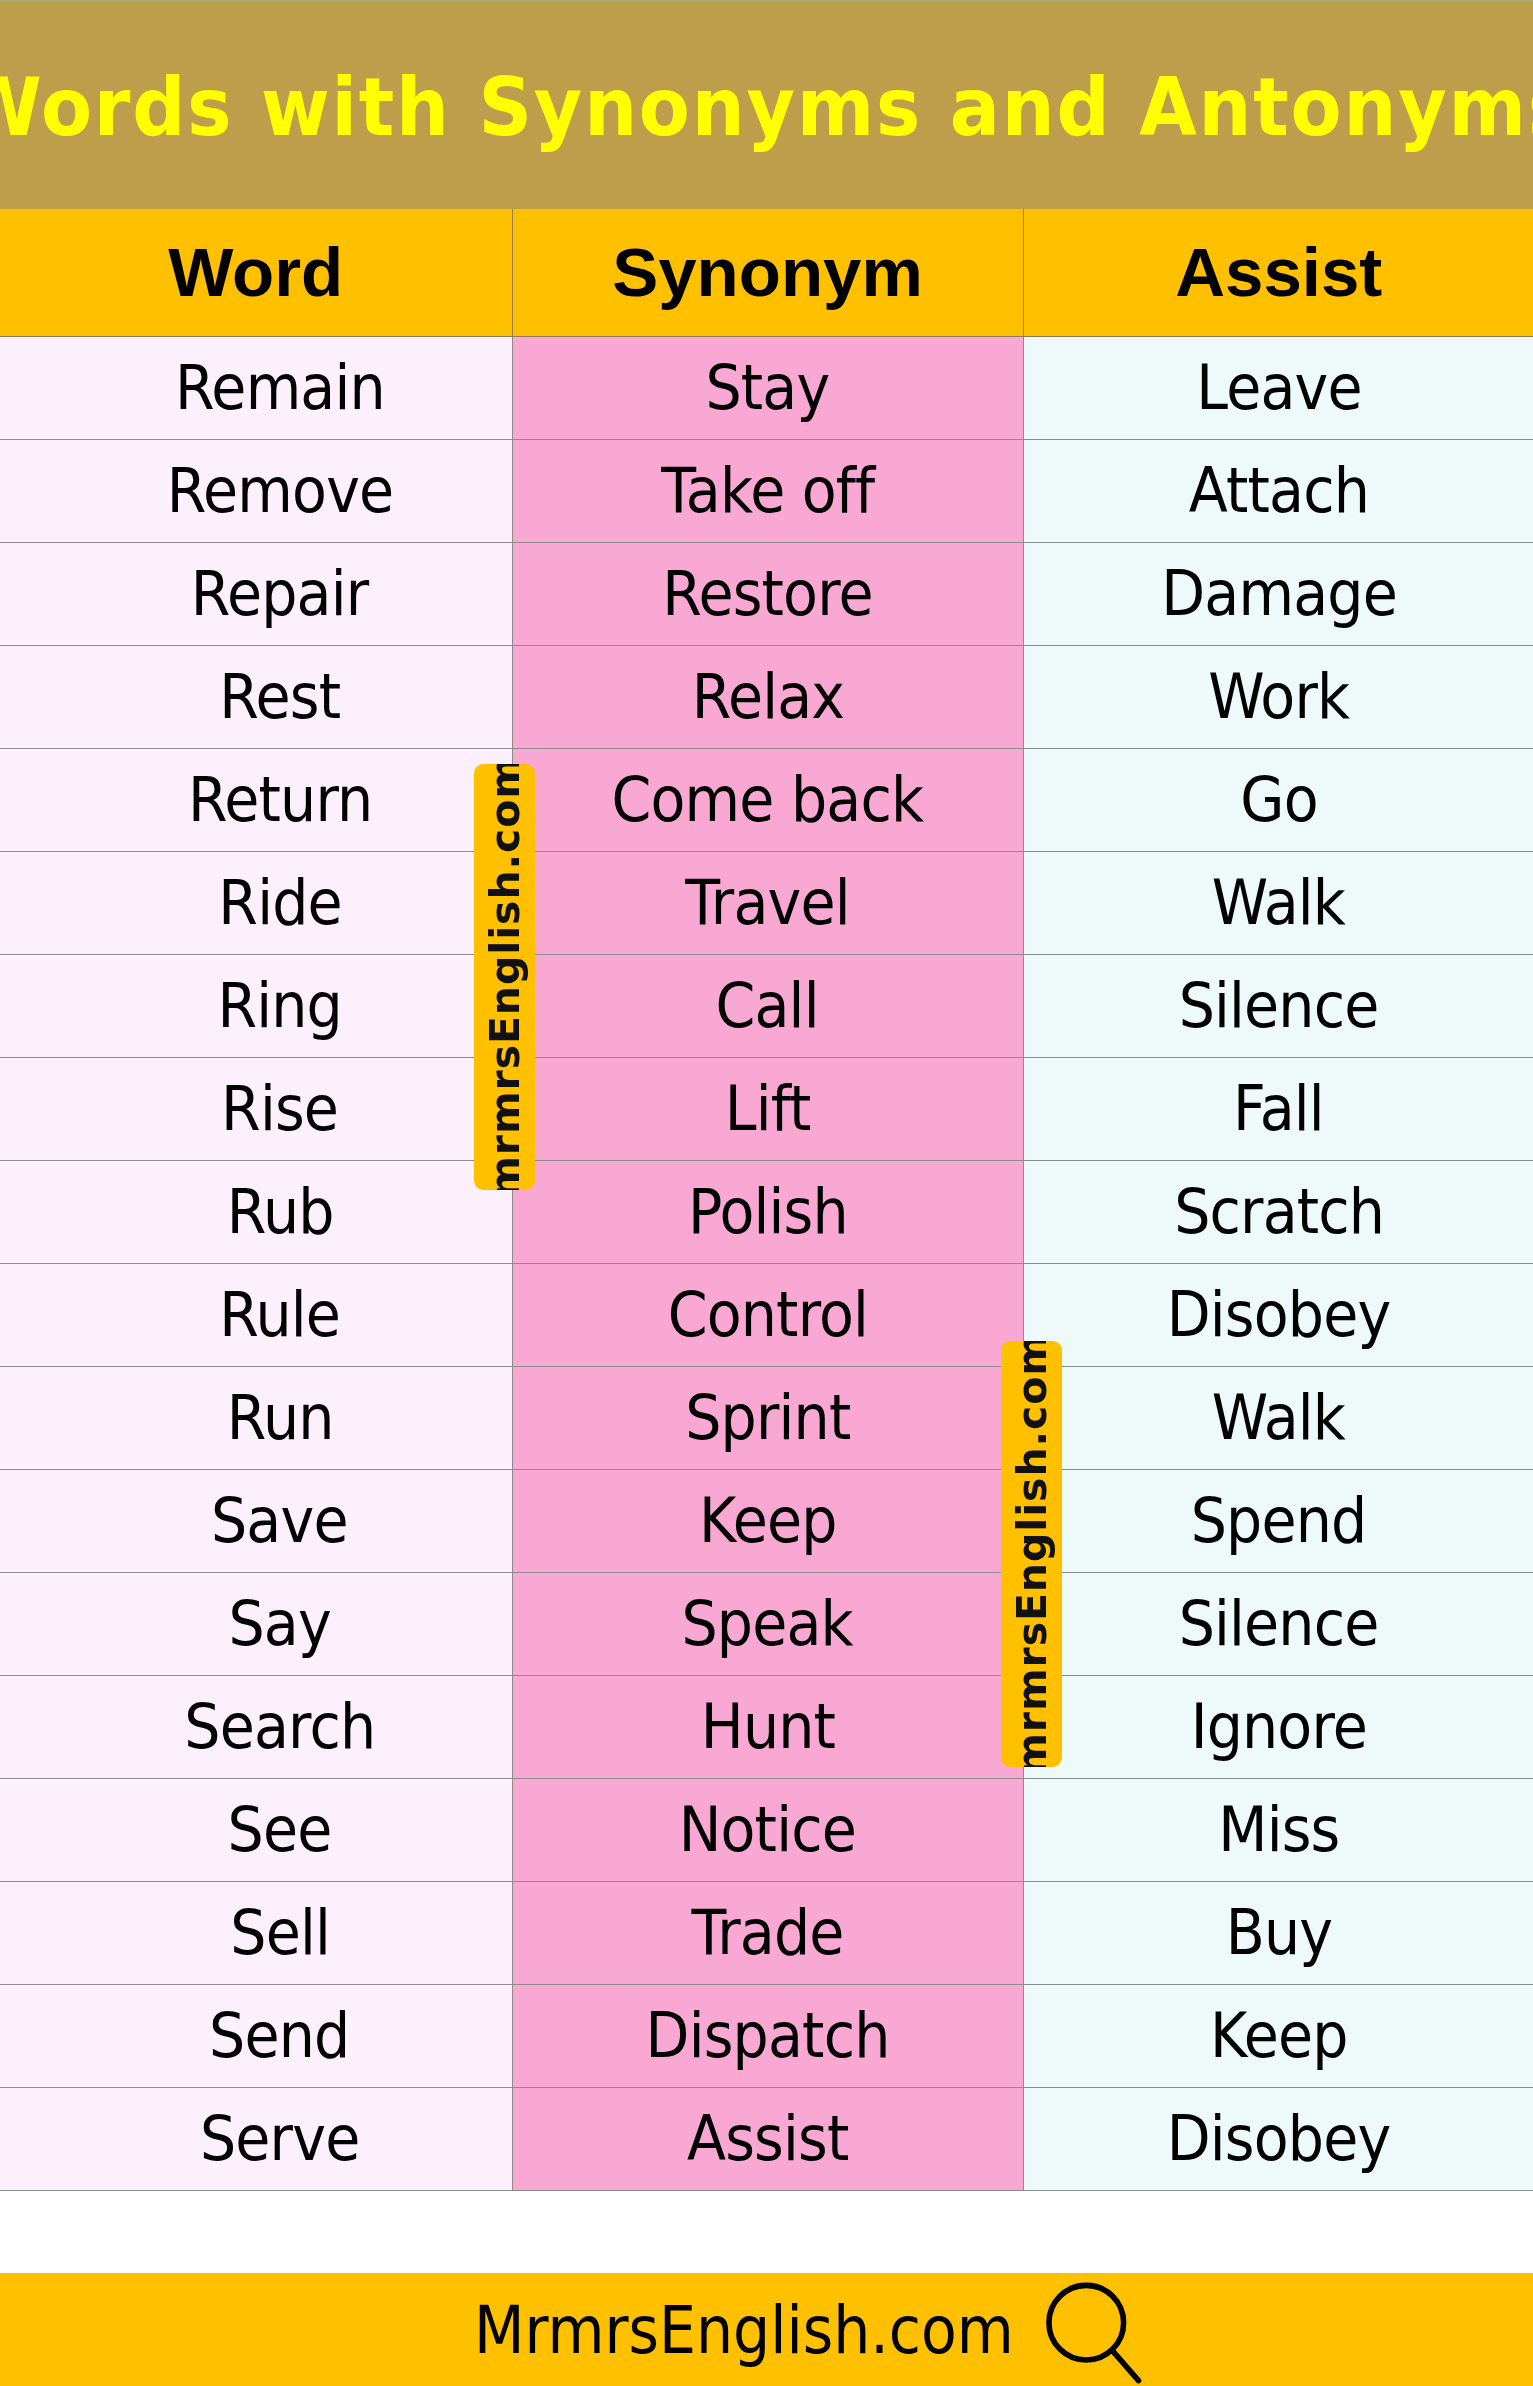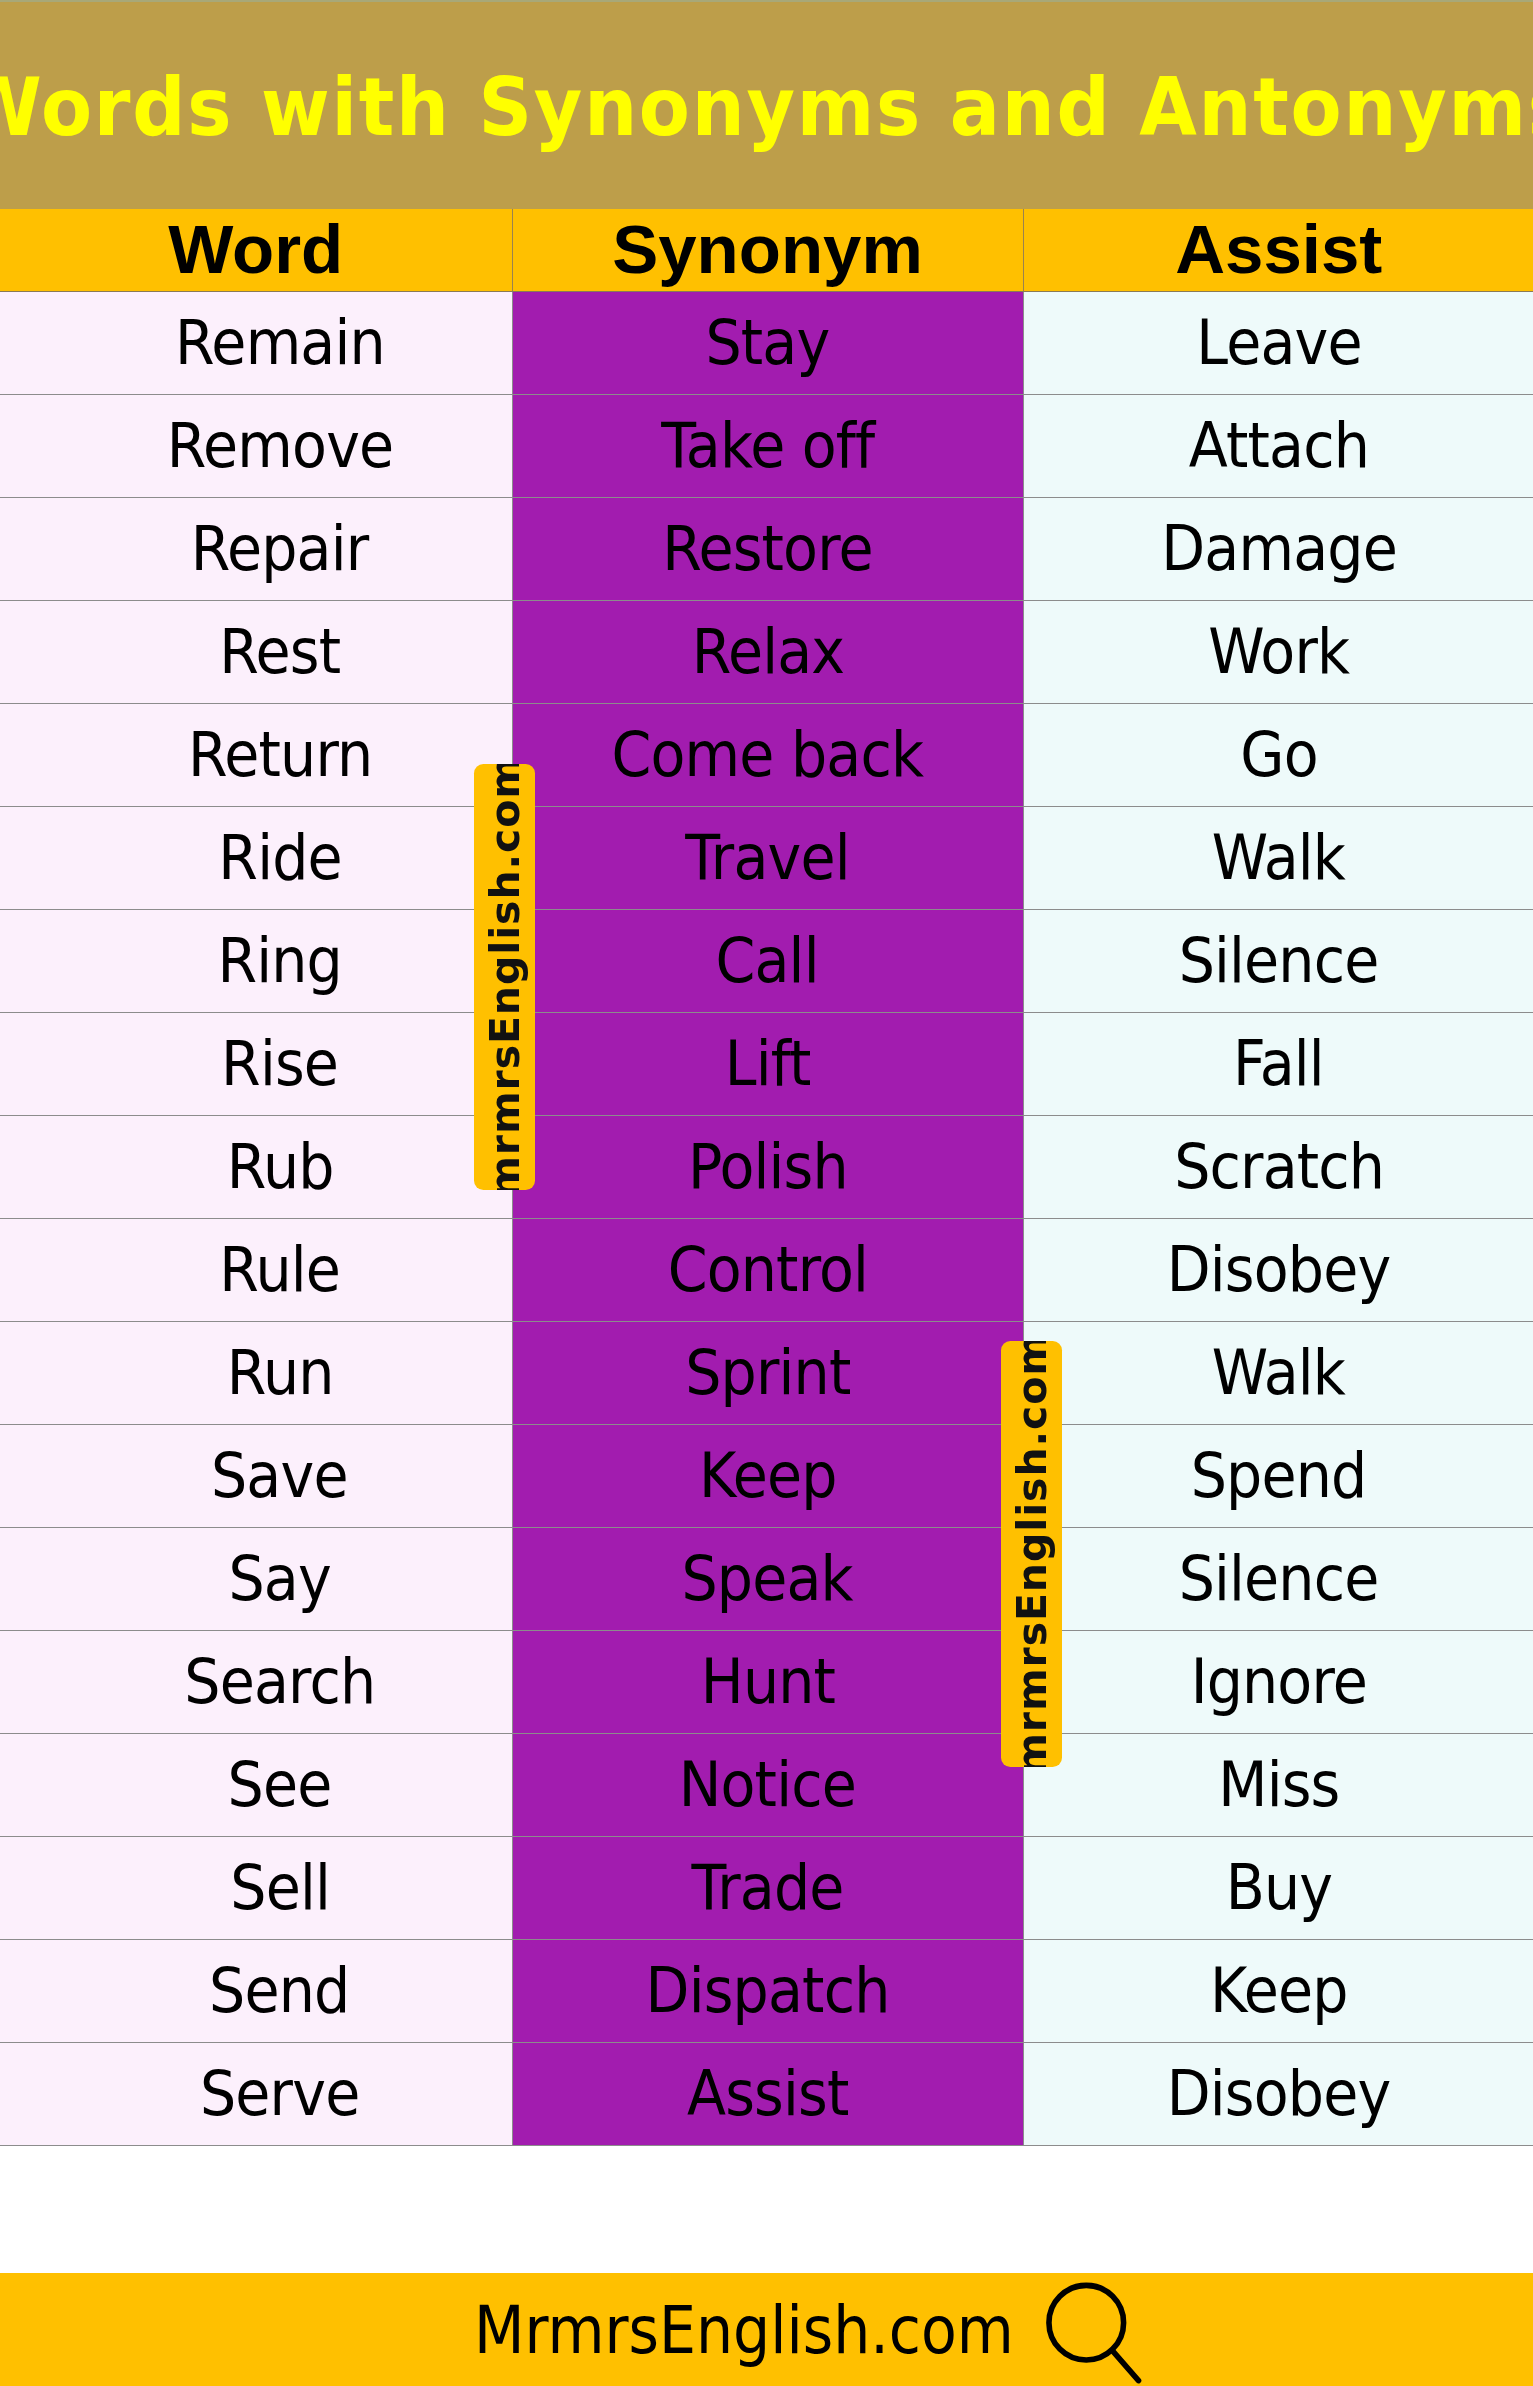--- a/index.html
+++ b/index.html
@@ -28,21 +28,21 @@
   }
   .table {
     position: absolute; left: 0; top: 209px; width: 1534px;
     border-collapse: collapse;
     table-layout: fixed;
   }
   .table col.c1 { width: 512px; }
   .table col.c2 { width: 511px; }
   .table col.c3 { width: 511px; }
   .table th {
-    height: 82px; padding: 0;
+    height: 127px; padding: 0;
     background: #ffc000;
     color: #000;
     font-family: "Liberation Sans", sans-serif;
     font-weight: bold;
     font-size: 69px;
     text-align: center; vertical-align: middle;
     border-left: 0.9px solid #9a8250;
     border-bottom: 1.9px solid #8a7a55;
     box-sizing: border-box;
   }
@@ -53,21 +53,21 @@
     font-family: "DejaVu Sans", sans-serif;
     font-size: 62px;
     text-align: center; vertical-align: middle;
     border-left: 0.9px solid #8c8c8c;
     border-bottom: 1.9px solid #8c8c8c;
     box-sizing: border-box;
     letter-spacing: -0.9px;
   }
   .table td:first-child { border-left: none; }
   .table td.w { background: #fcf0fc; padding-left: 48px; }
-  .table td.s { background: #a21caf; }
+  .table td.s { background: #f9a8d4; }
   .table td.a { background: #eefafa; margin-left: 24px; }
   .table td span { display: inline-block; transform: scaleX(0.92); }
 
   .watermark {
     position: absolute;
     width: 61px;
     background: #ffc000;
     border-radius: 9.3px;
     display: flex; align-items: center; justify-content: center;
     overflow: hidden;

